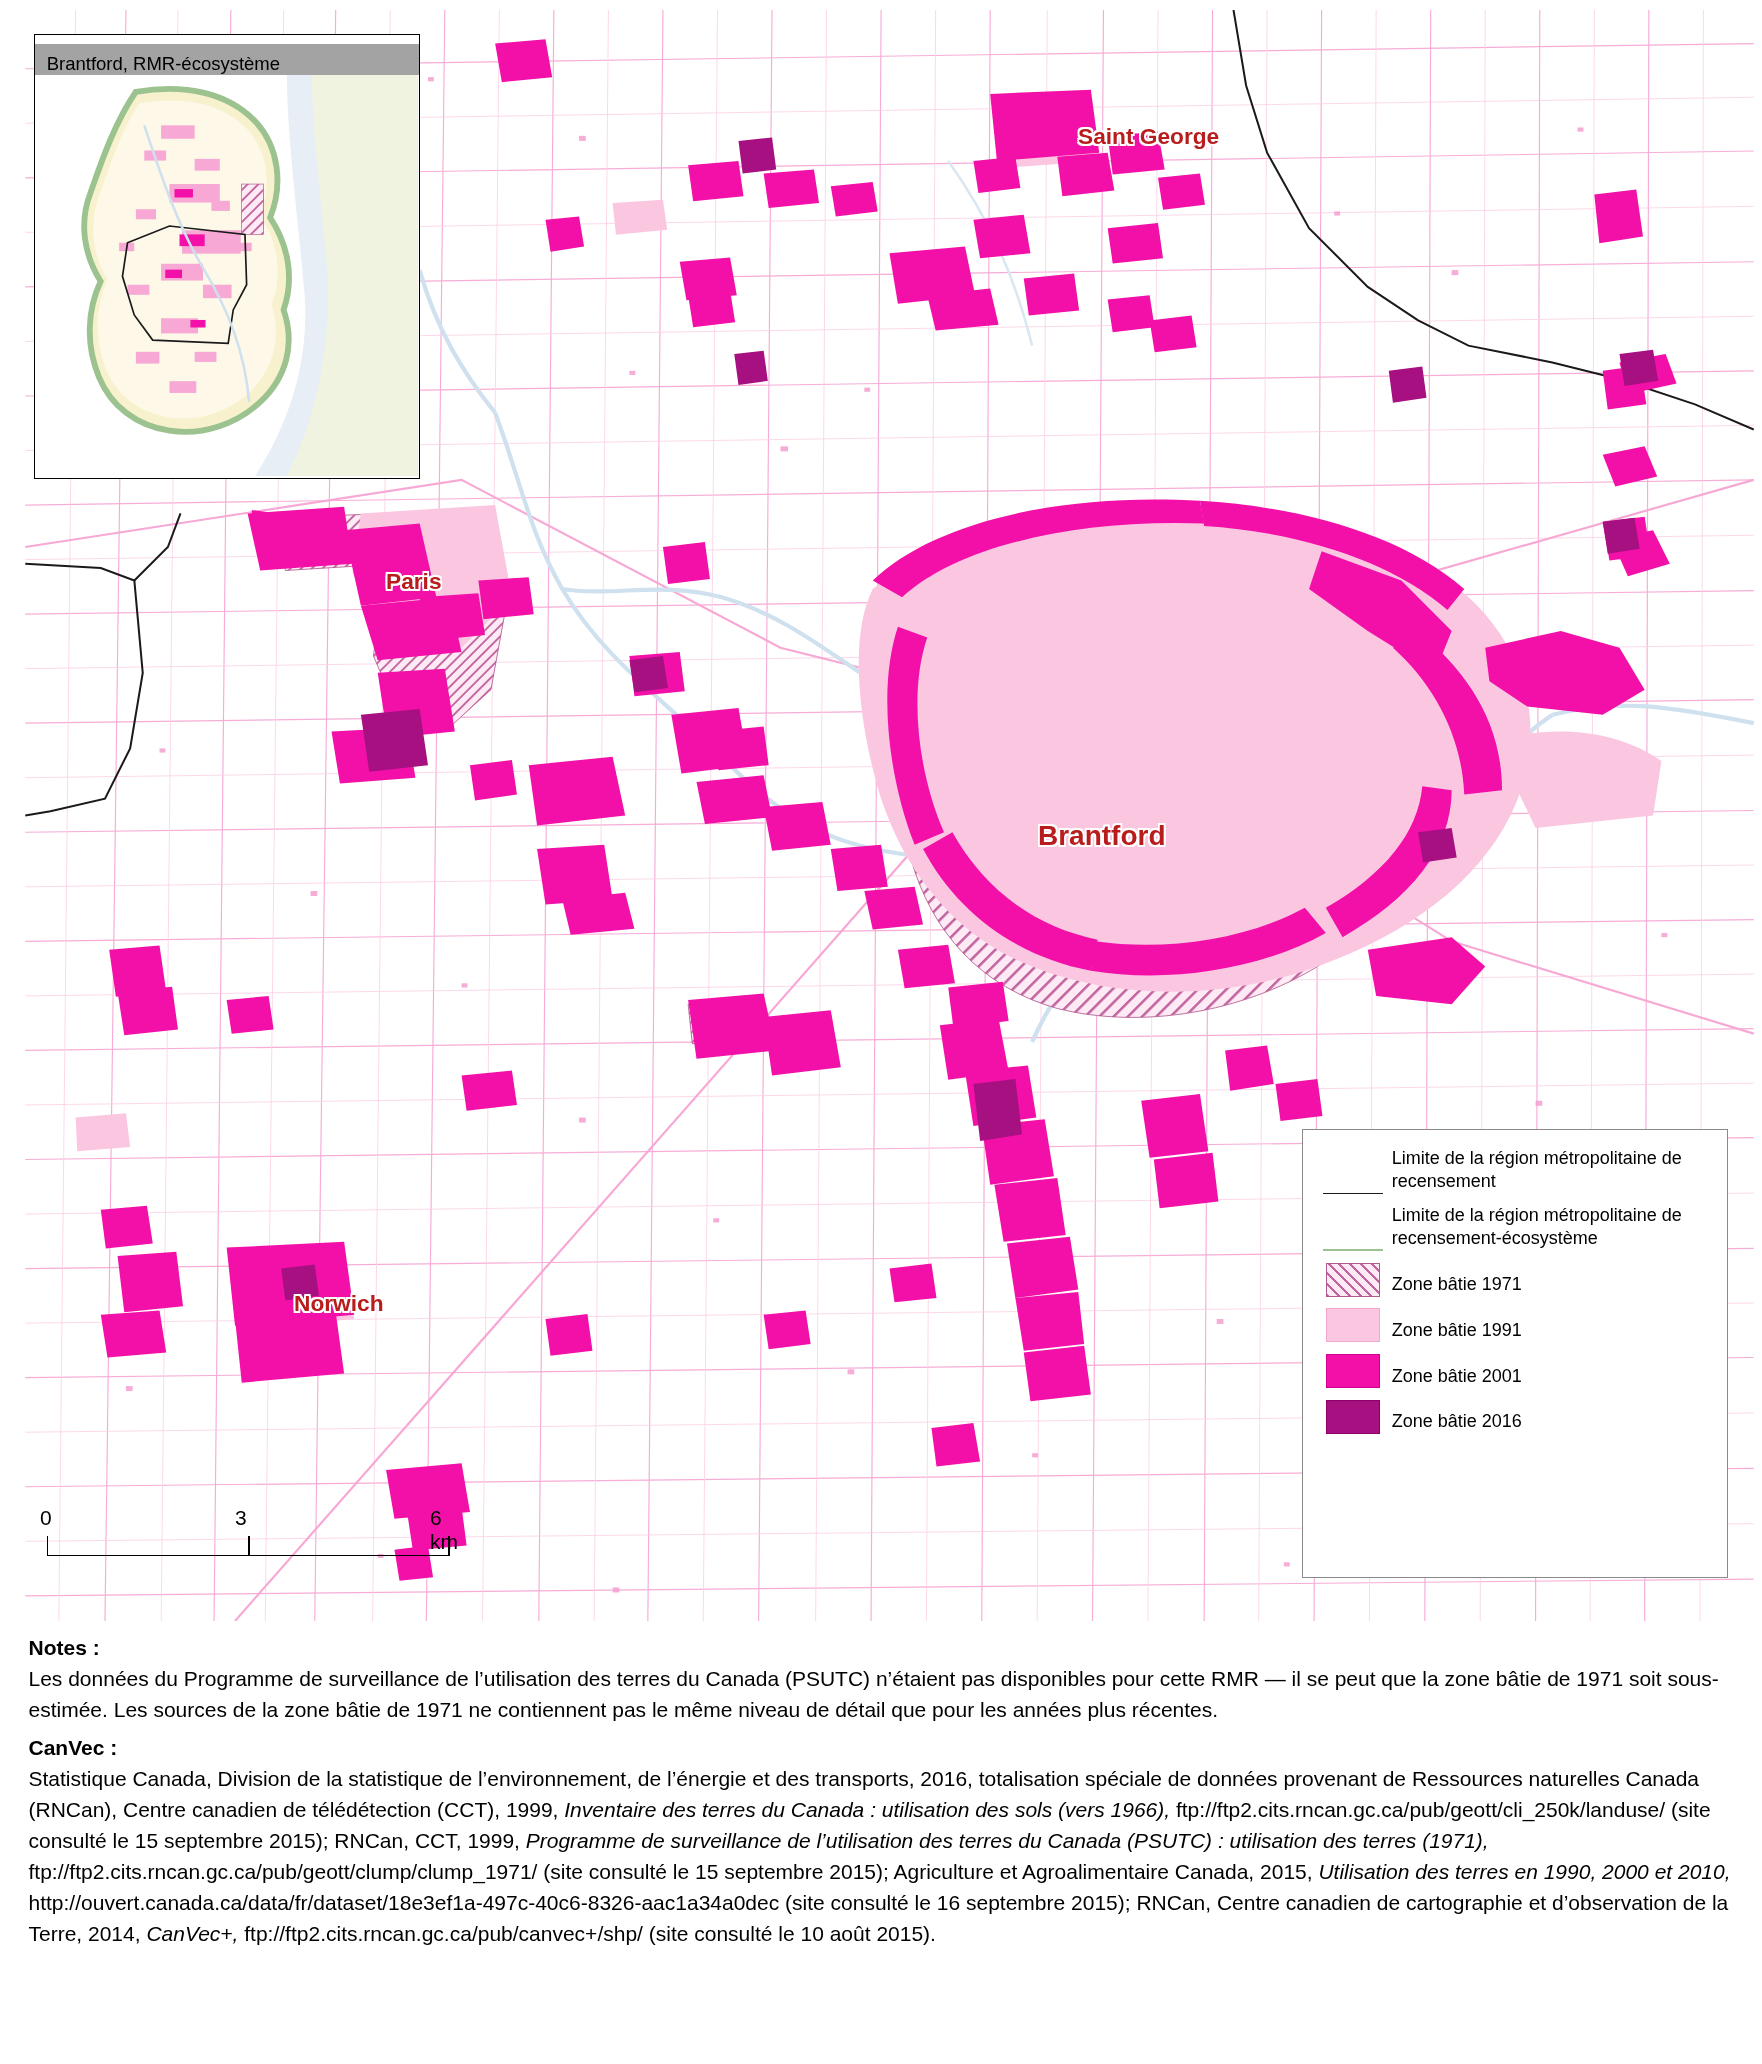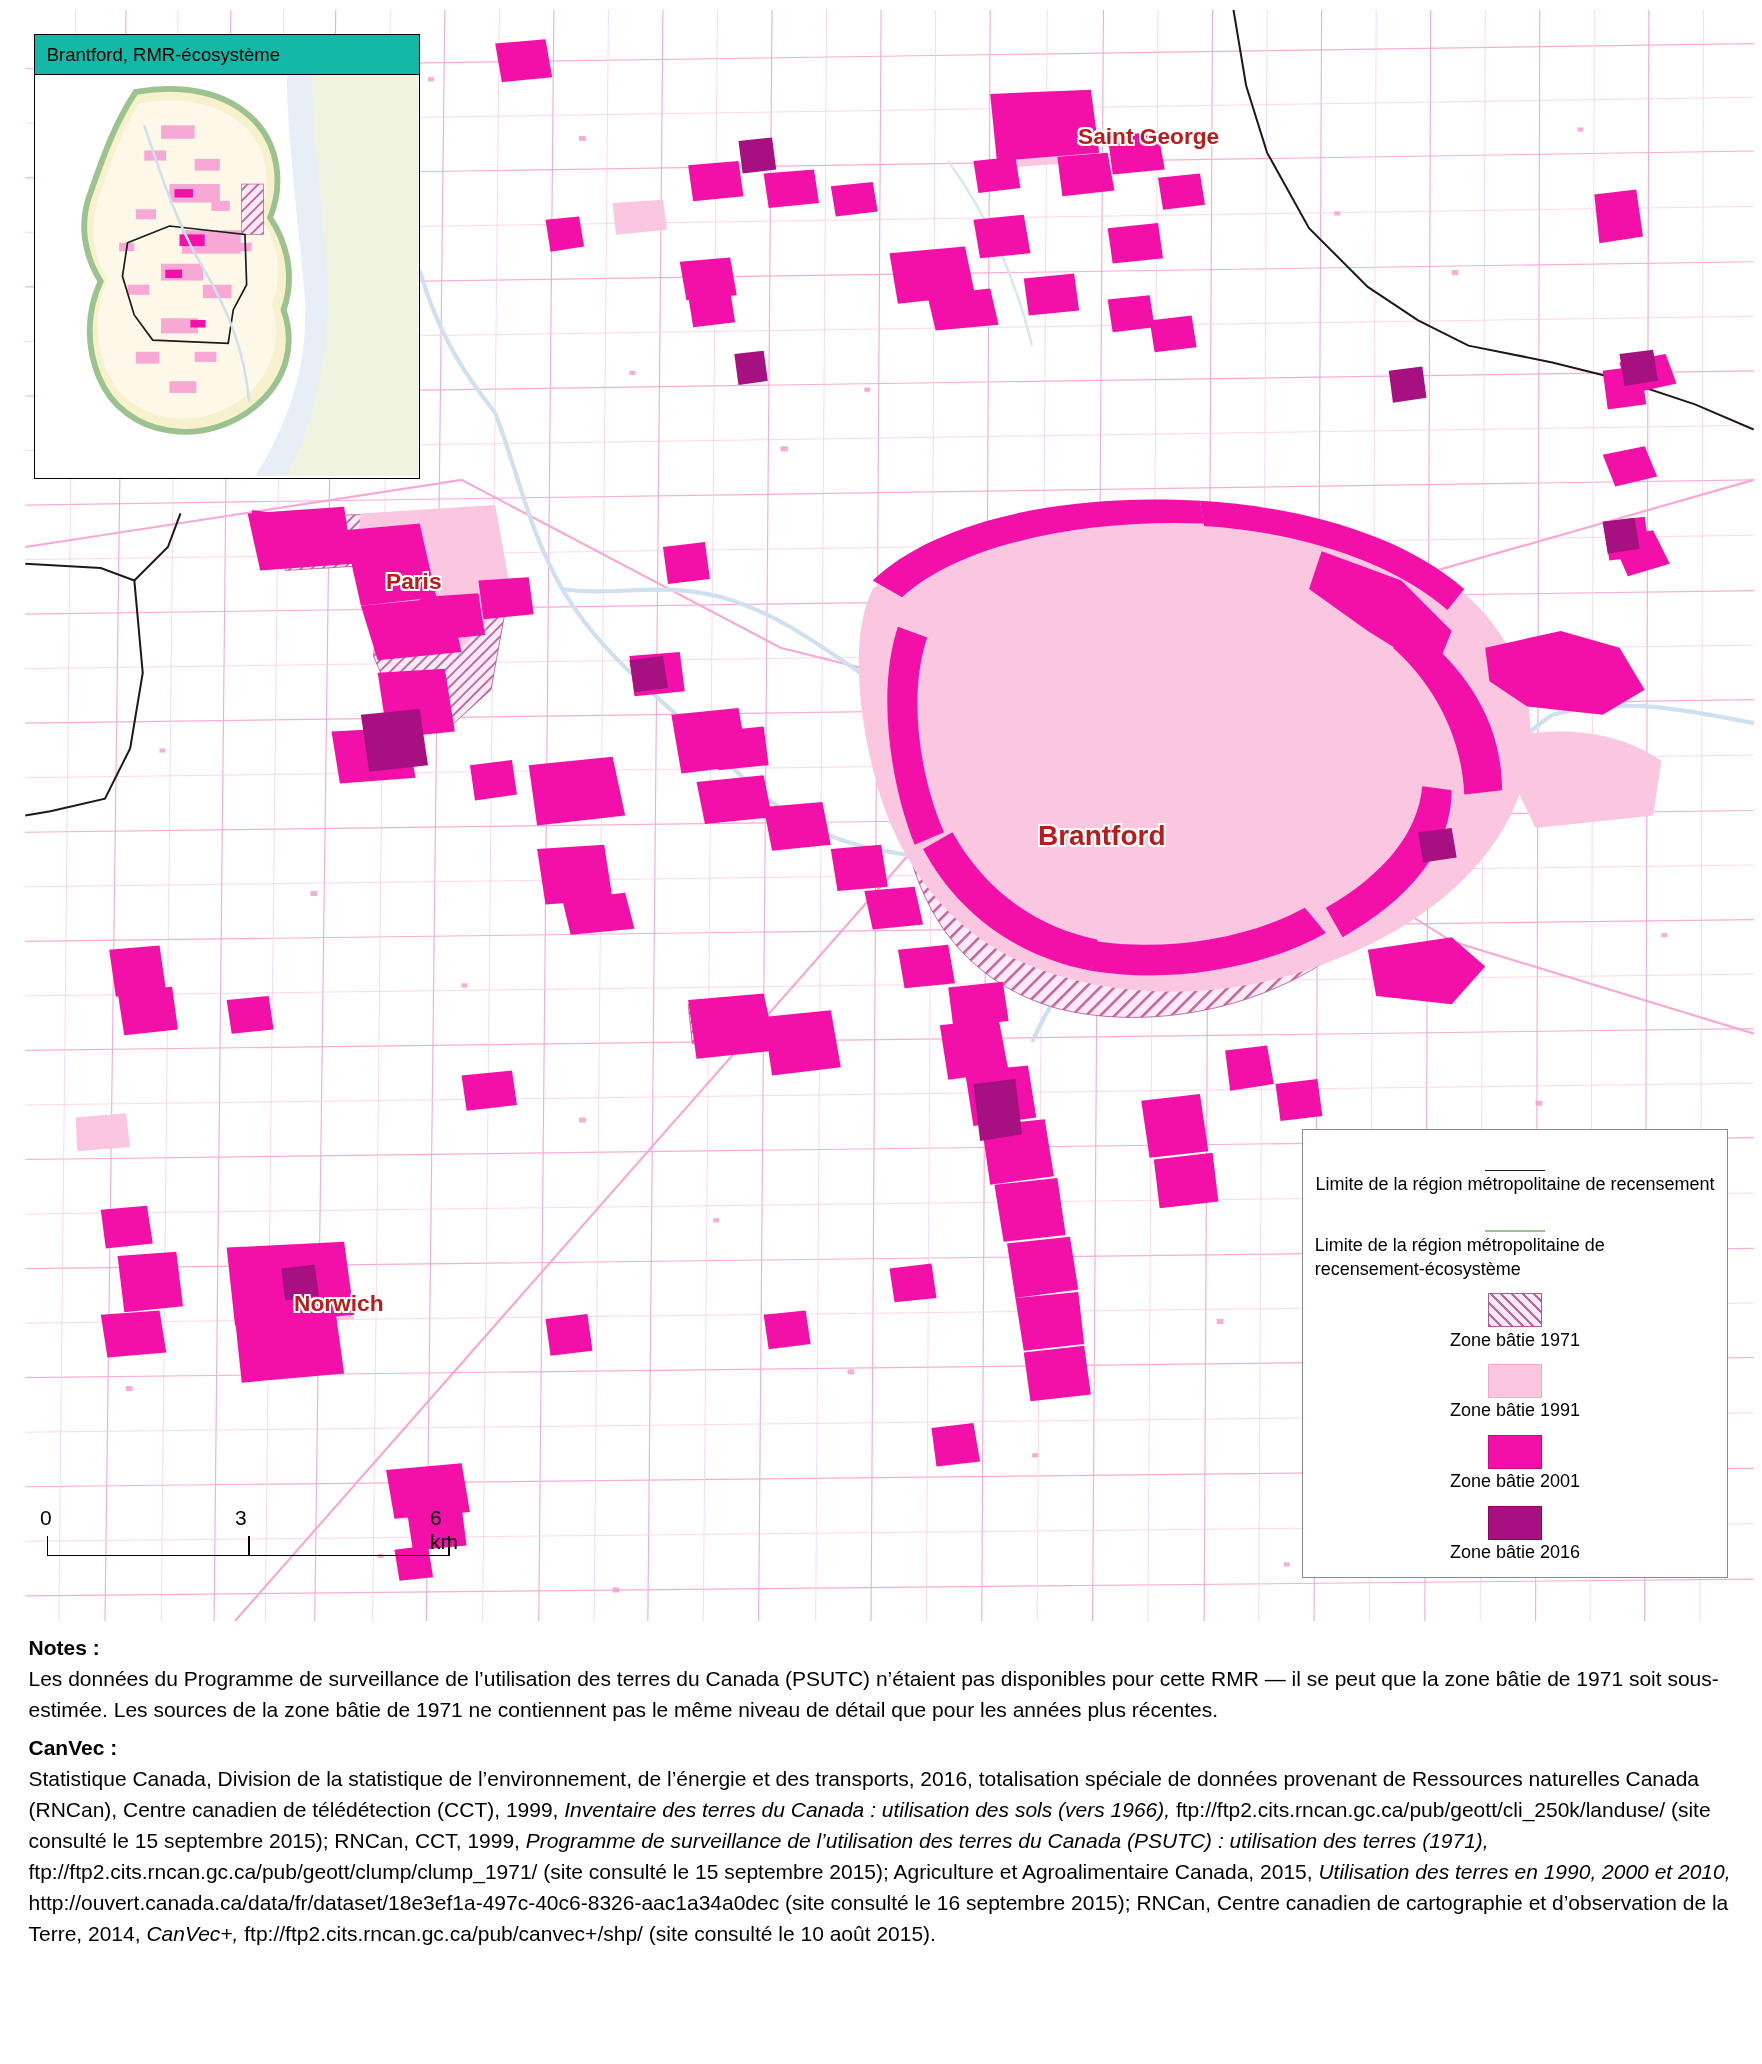--- a/index.html
+++ b/index.html
@@ -35,25 +35,25 @@
     left: 34px;
     top: 34px;
     width: 386px;
     height: 445px;
     border: 1.3px solid #000;
     background: #fff;
     z-index: 40;
   }
   .inset-title {
     position: absolute;
-    left: 0; top: 0;
+    left: 0; top: 9px;
     width: 100%;
     height: 40px;
     border-bottom: 1.3px solid #000;
-    background: #14b8a6;
+    background: #a3a3a3;
     font-size: 18.5px;
     line-height: 40px;
     padding-left: 11.7px;
     white-space: nowrap;
   }
   .inset-body {
     position: absolute;
     left: 0; top: 40px;
     width: 100%;
     height: 403px;
@@ -68,23 +68,22 @@
     top: 1129px;
     width: 426px;
     height: 449px;
     background: #ffffff;
     border: 0.9px solid #8a8a8a;
     z-index: 40;
     padding: 15px 11.7px 0 11.7px;
   }
   .legend-row {
     display: flex;
-    align-items: center;
+    align-items: flex-end;
     margin-bottom: 8.4px;
-    flex-direction: column;
   }
   .legend-key {
     width: 77px;
     min-width: 77px;
     display: flex;
     align-items: center;
     justify-content: center;
     padding-top: 3.4px;
   }
   .legend-label {

